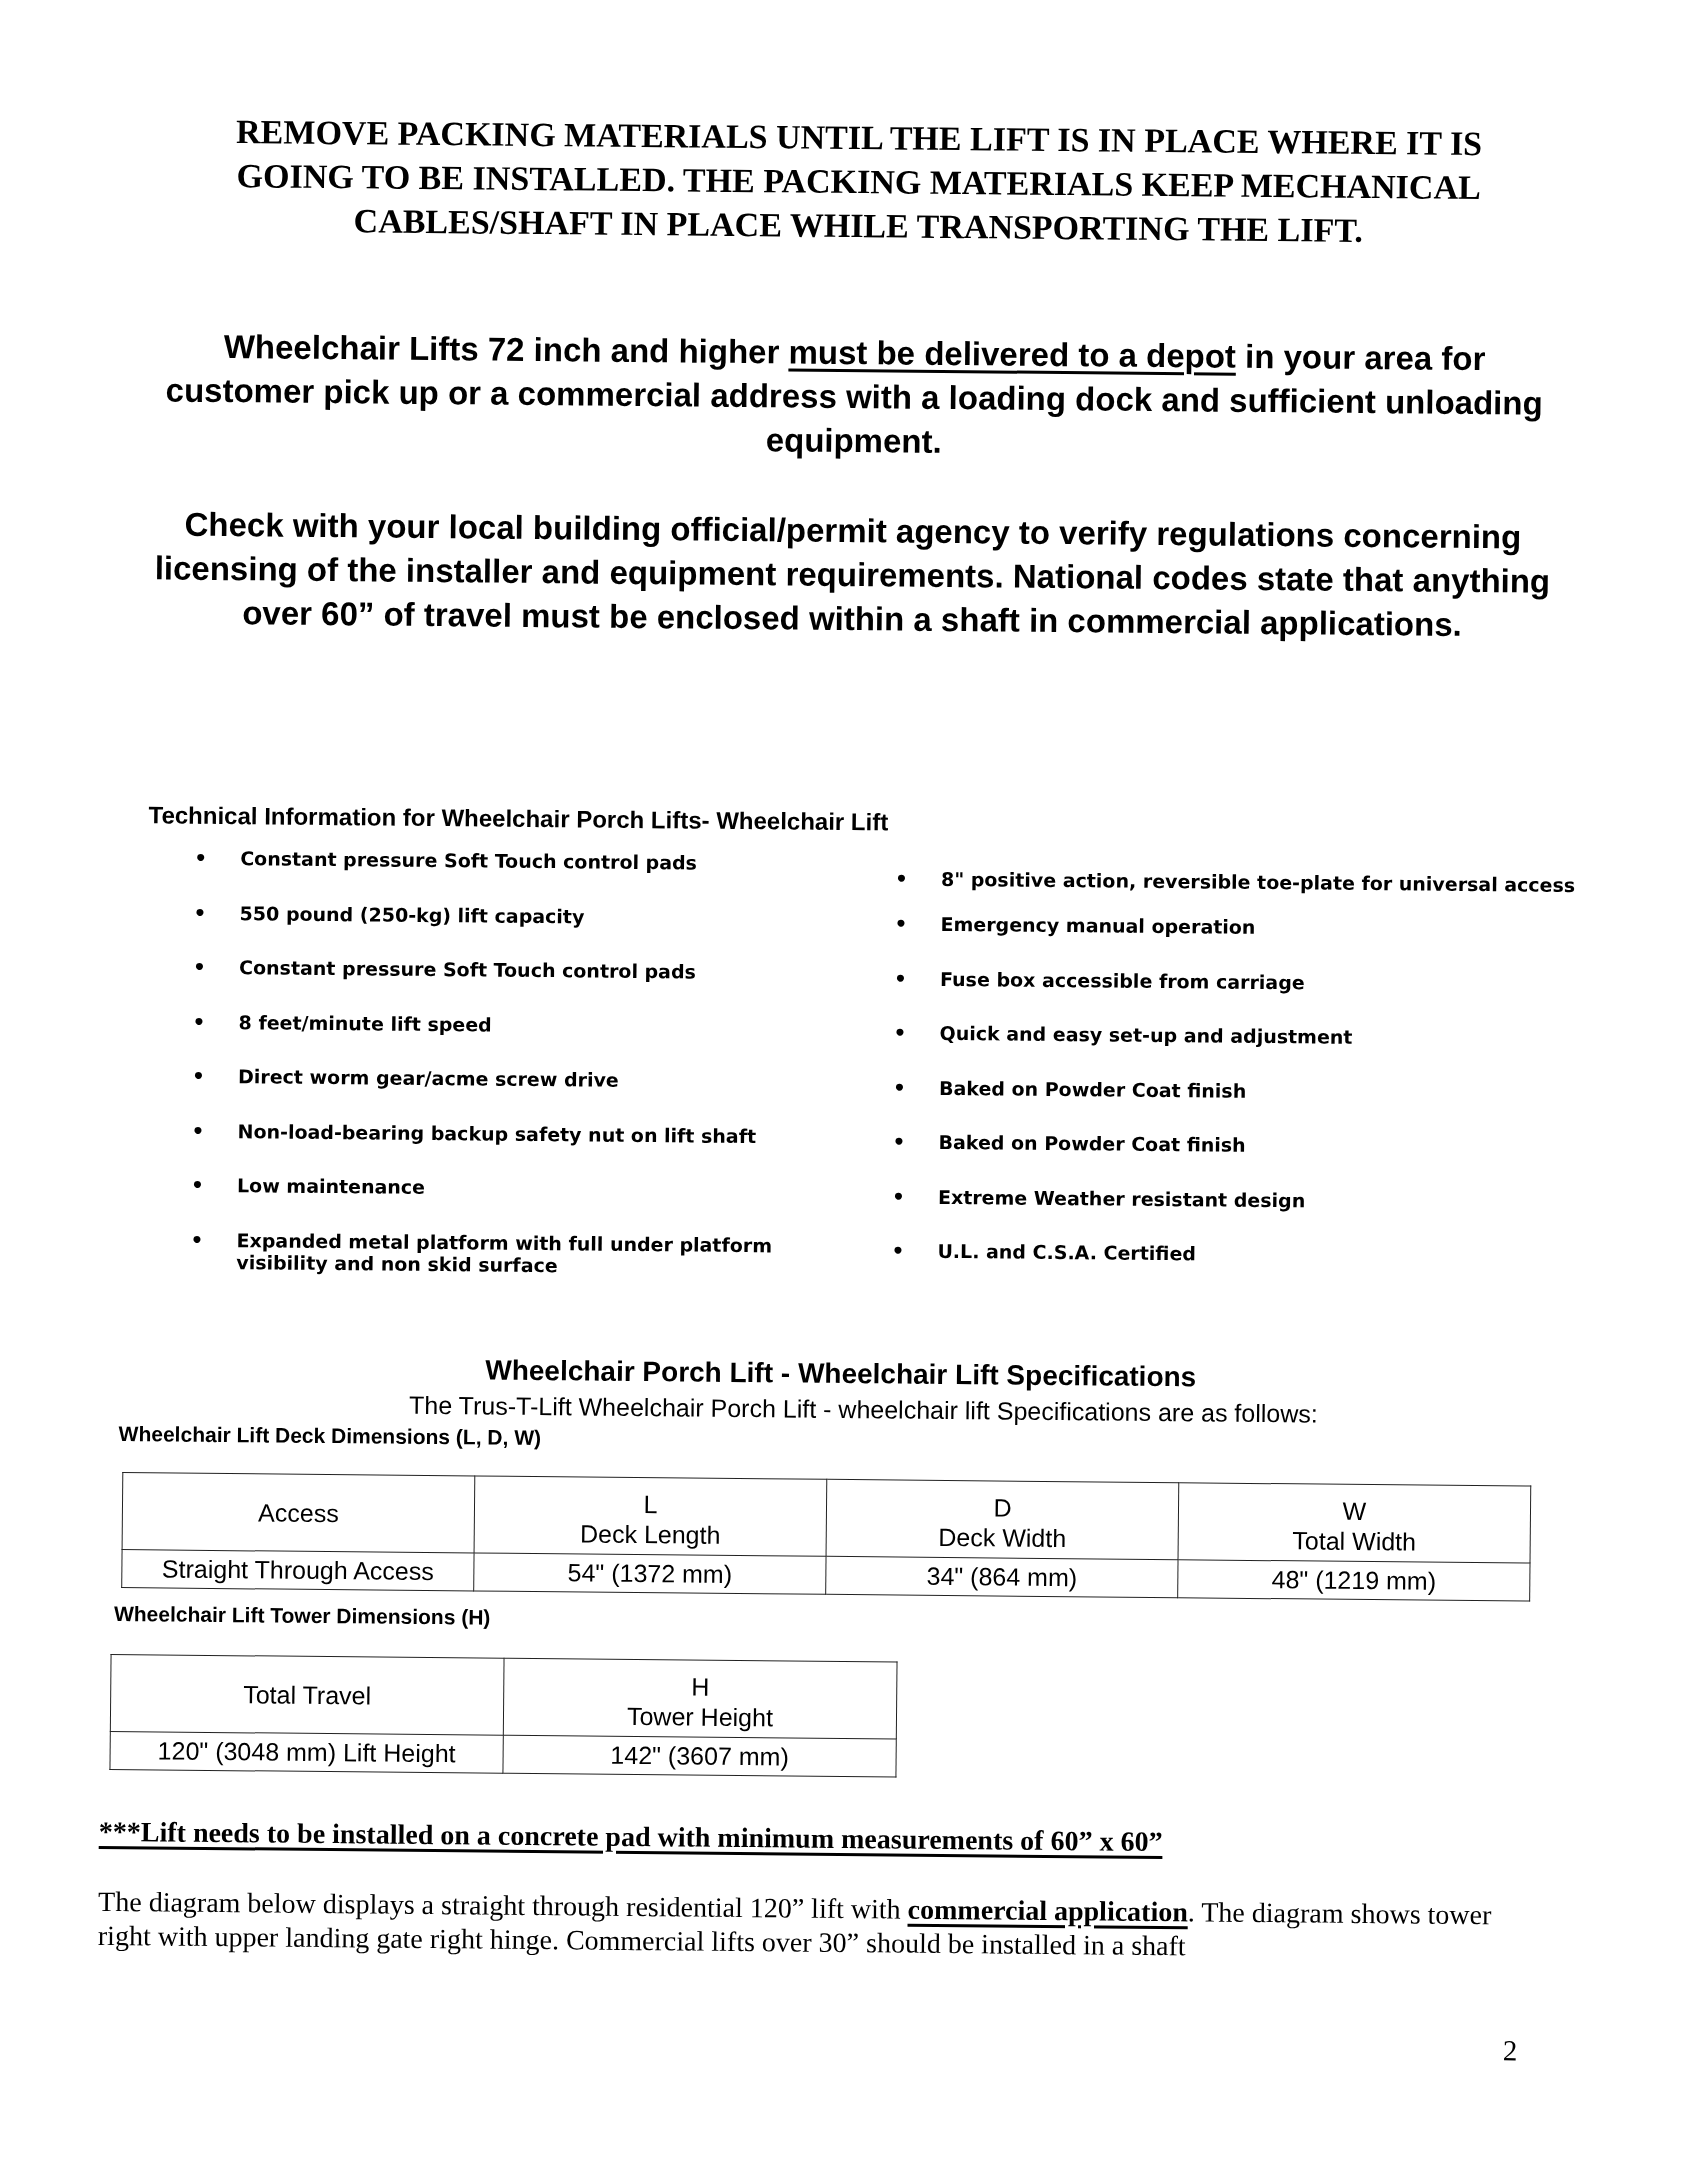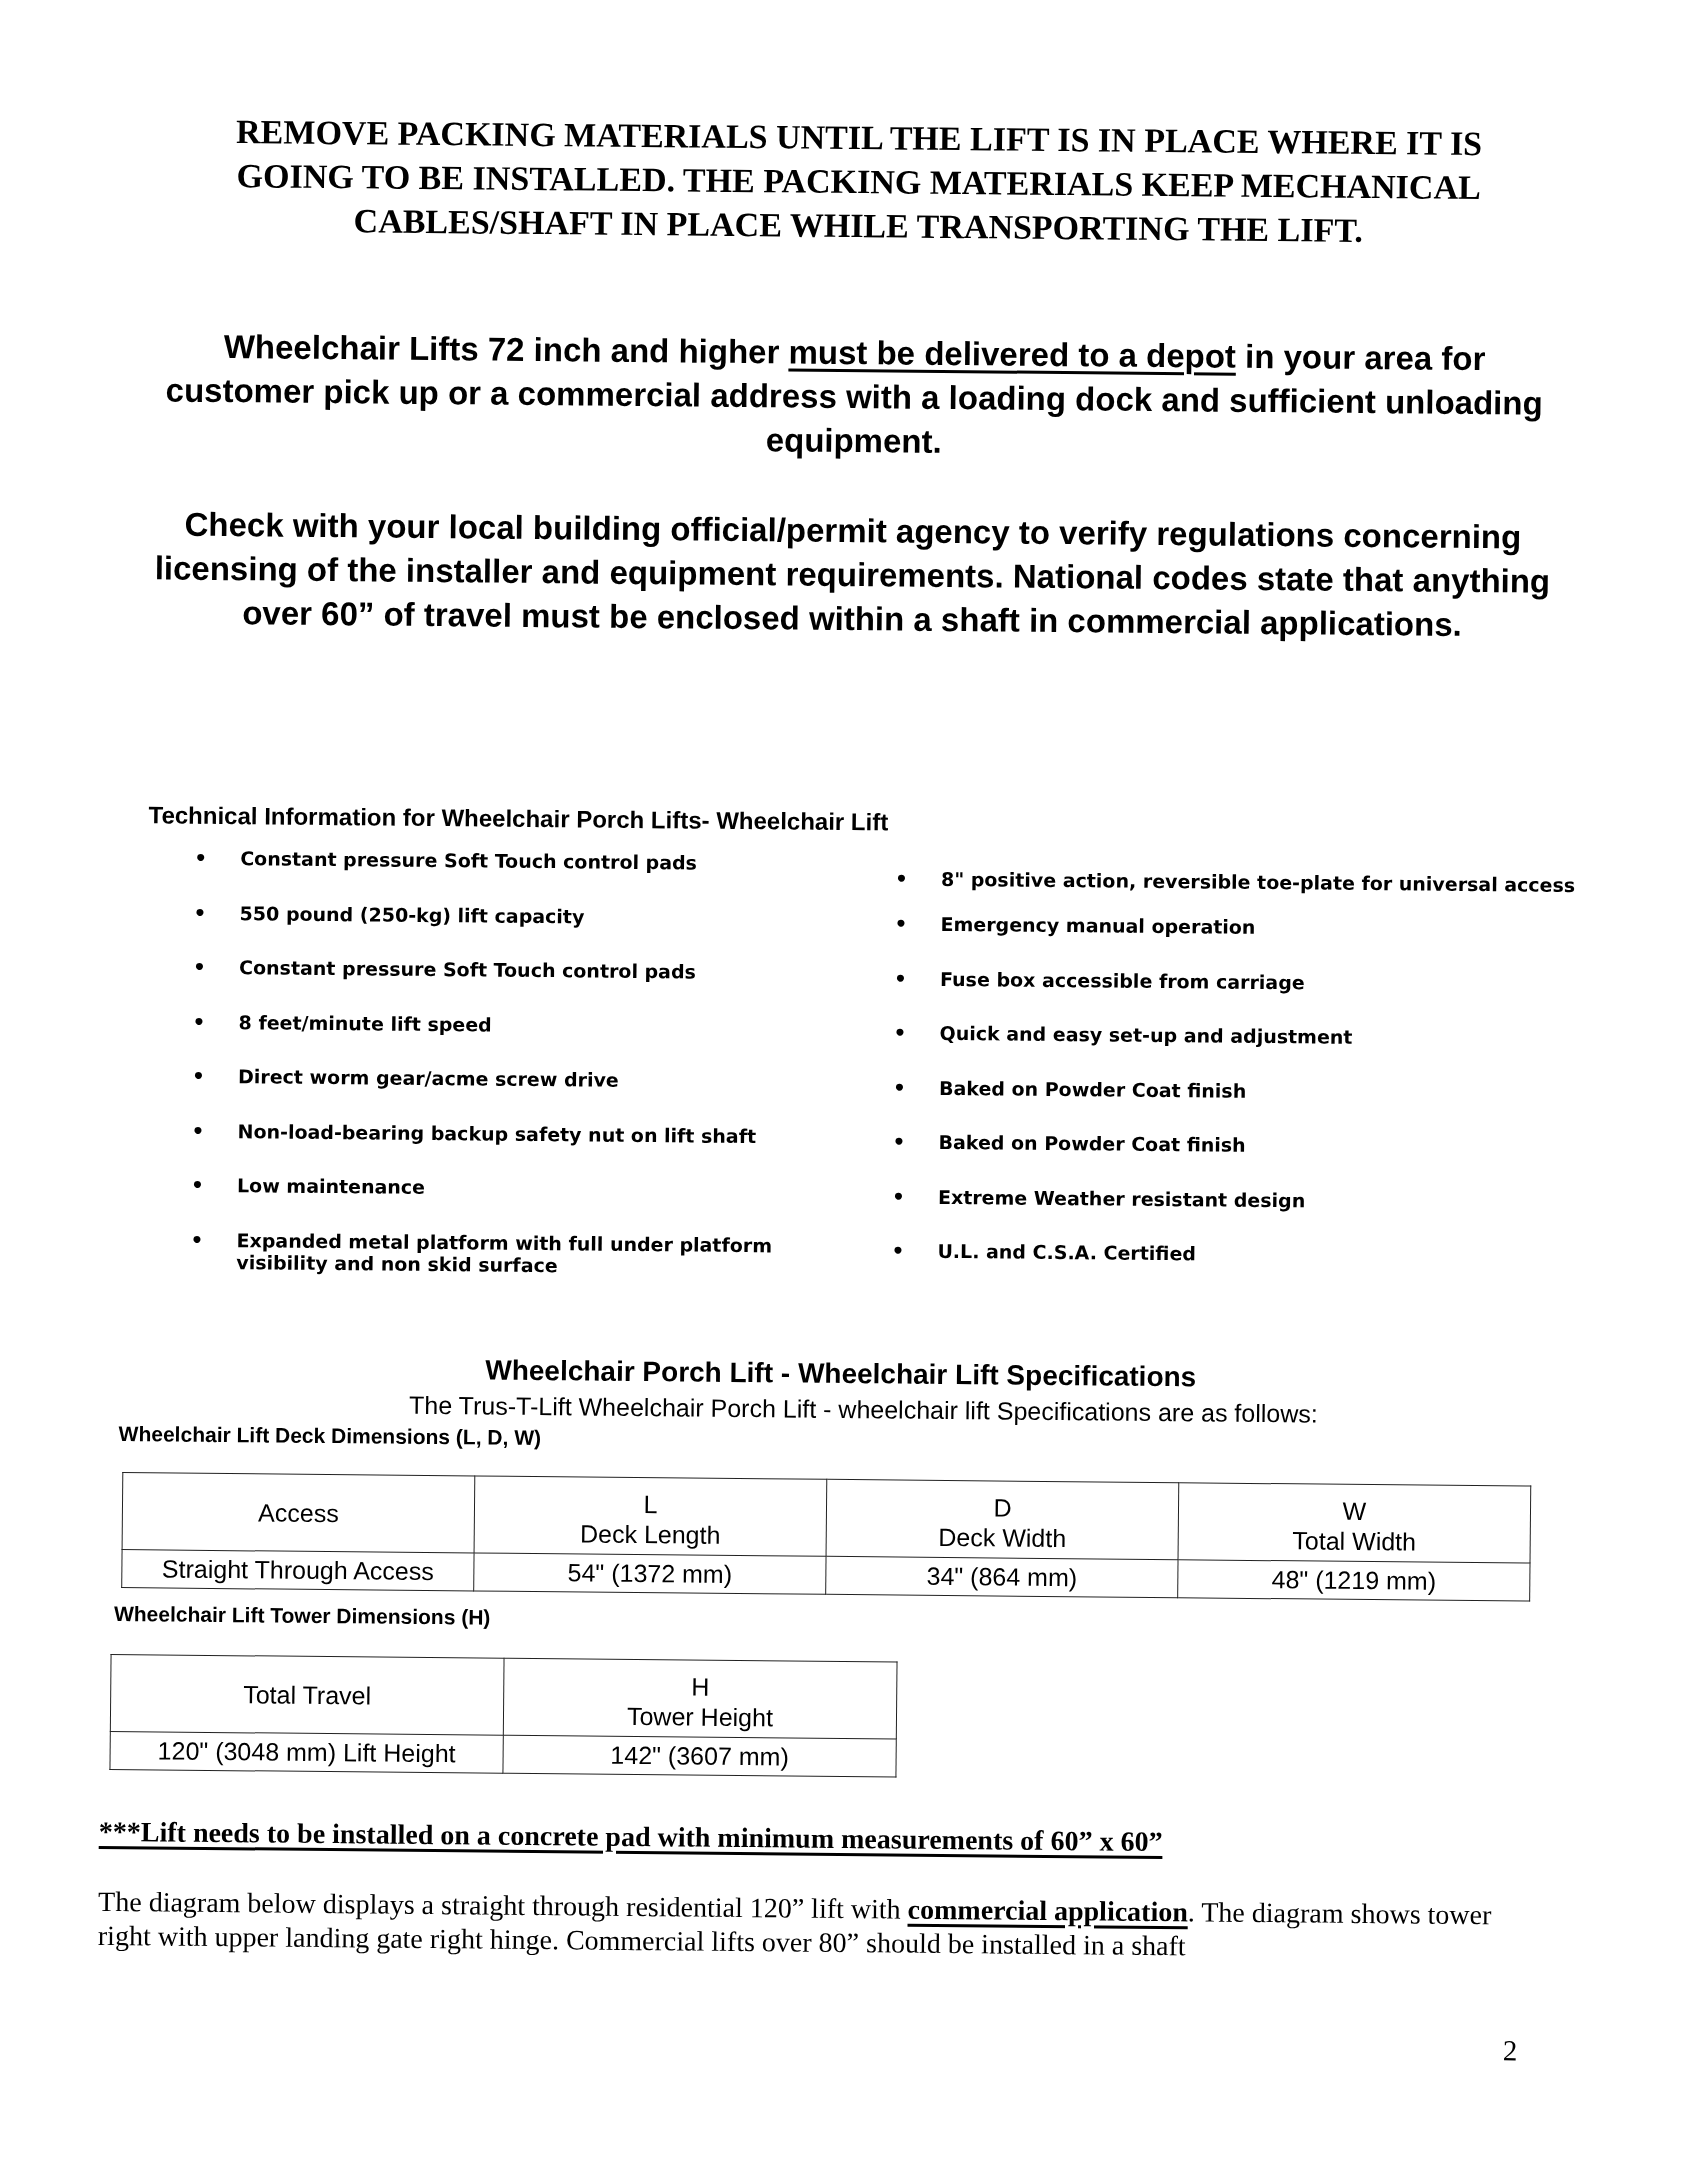--- a/index.html
+++ b/index.html
@@ -157,17 +157,17 @@
     </tr>
     <tr class="row">
       <td>120" (3048 mm) Lift Height</td>
       <td>142" (3607 mm)</td>
     </tr>
   </tbody>
     </table>
 
   <div class="pad-note">***Lift needs to be installed on a concrete pad with minimum measurements of 60” x 60”</div>
 
-  <div class="diagram-text"><span>The  diagram below displays a straight through residential 120” lift with </span><span class="strong">commercial application</span><span>. The diagram shows tower right with upper landing gate right hinge.  Commercial lifts over 80” should be installed in a shaft</span></div>
+  <div class="diagram-text"><span>The  diagram below displays a straight through residential 120” lift with </span><span class="strong">commercial application</span><span>. The diagram shows tower right with upper landing gate right hinge.  Commercial lifts over 30” should be installed in a shaft</span></div>
 
   <div class="page-number">2</div>
 </div>
 
 
 </body></html>

